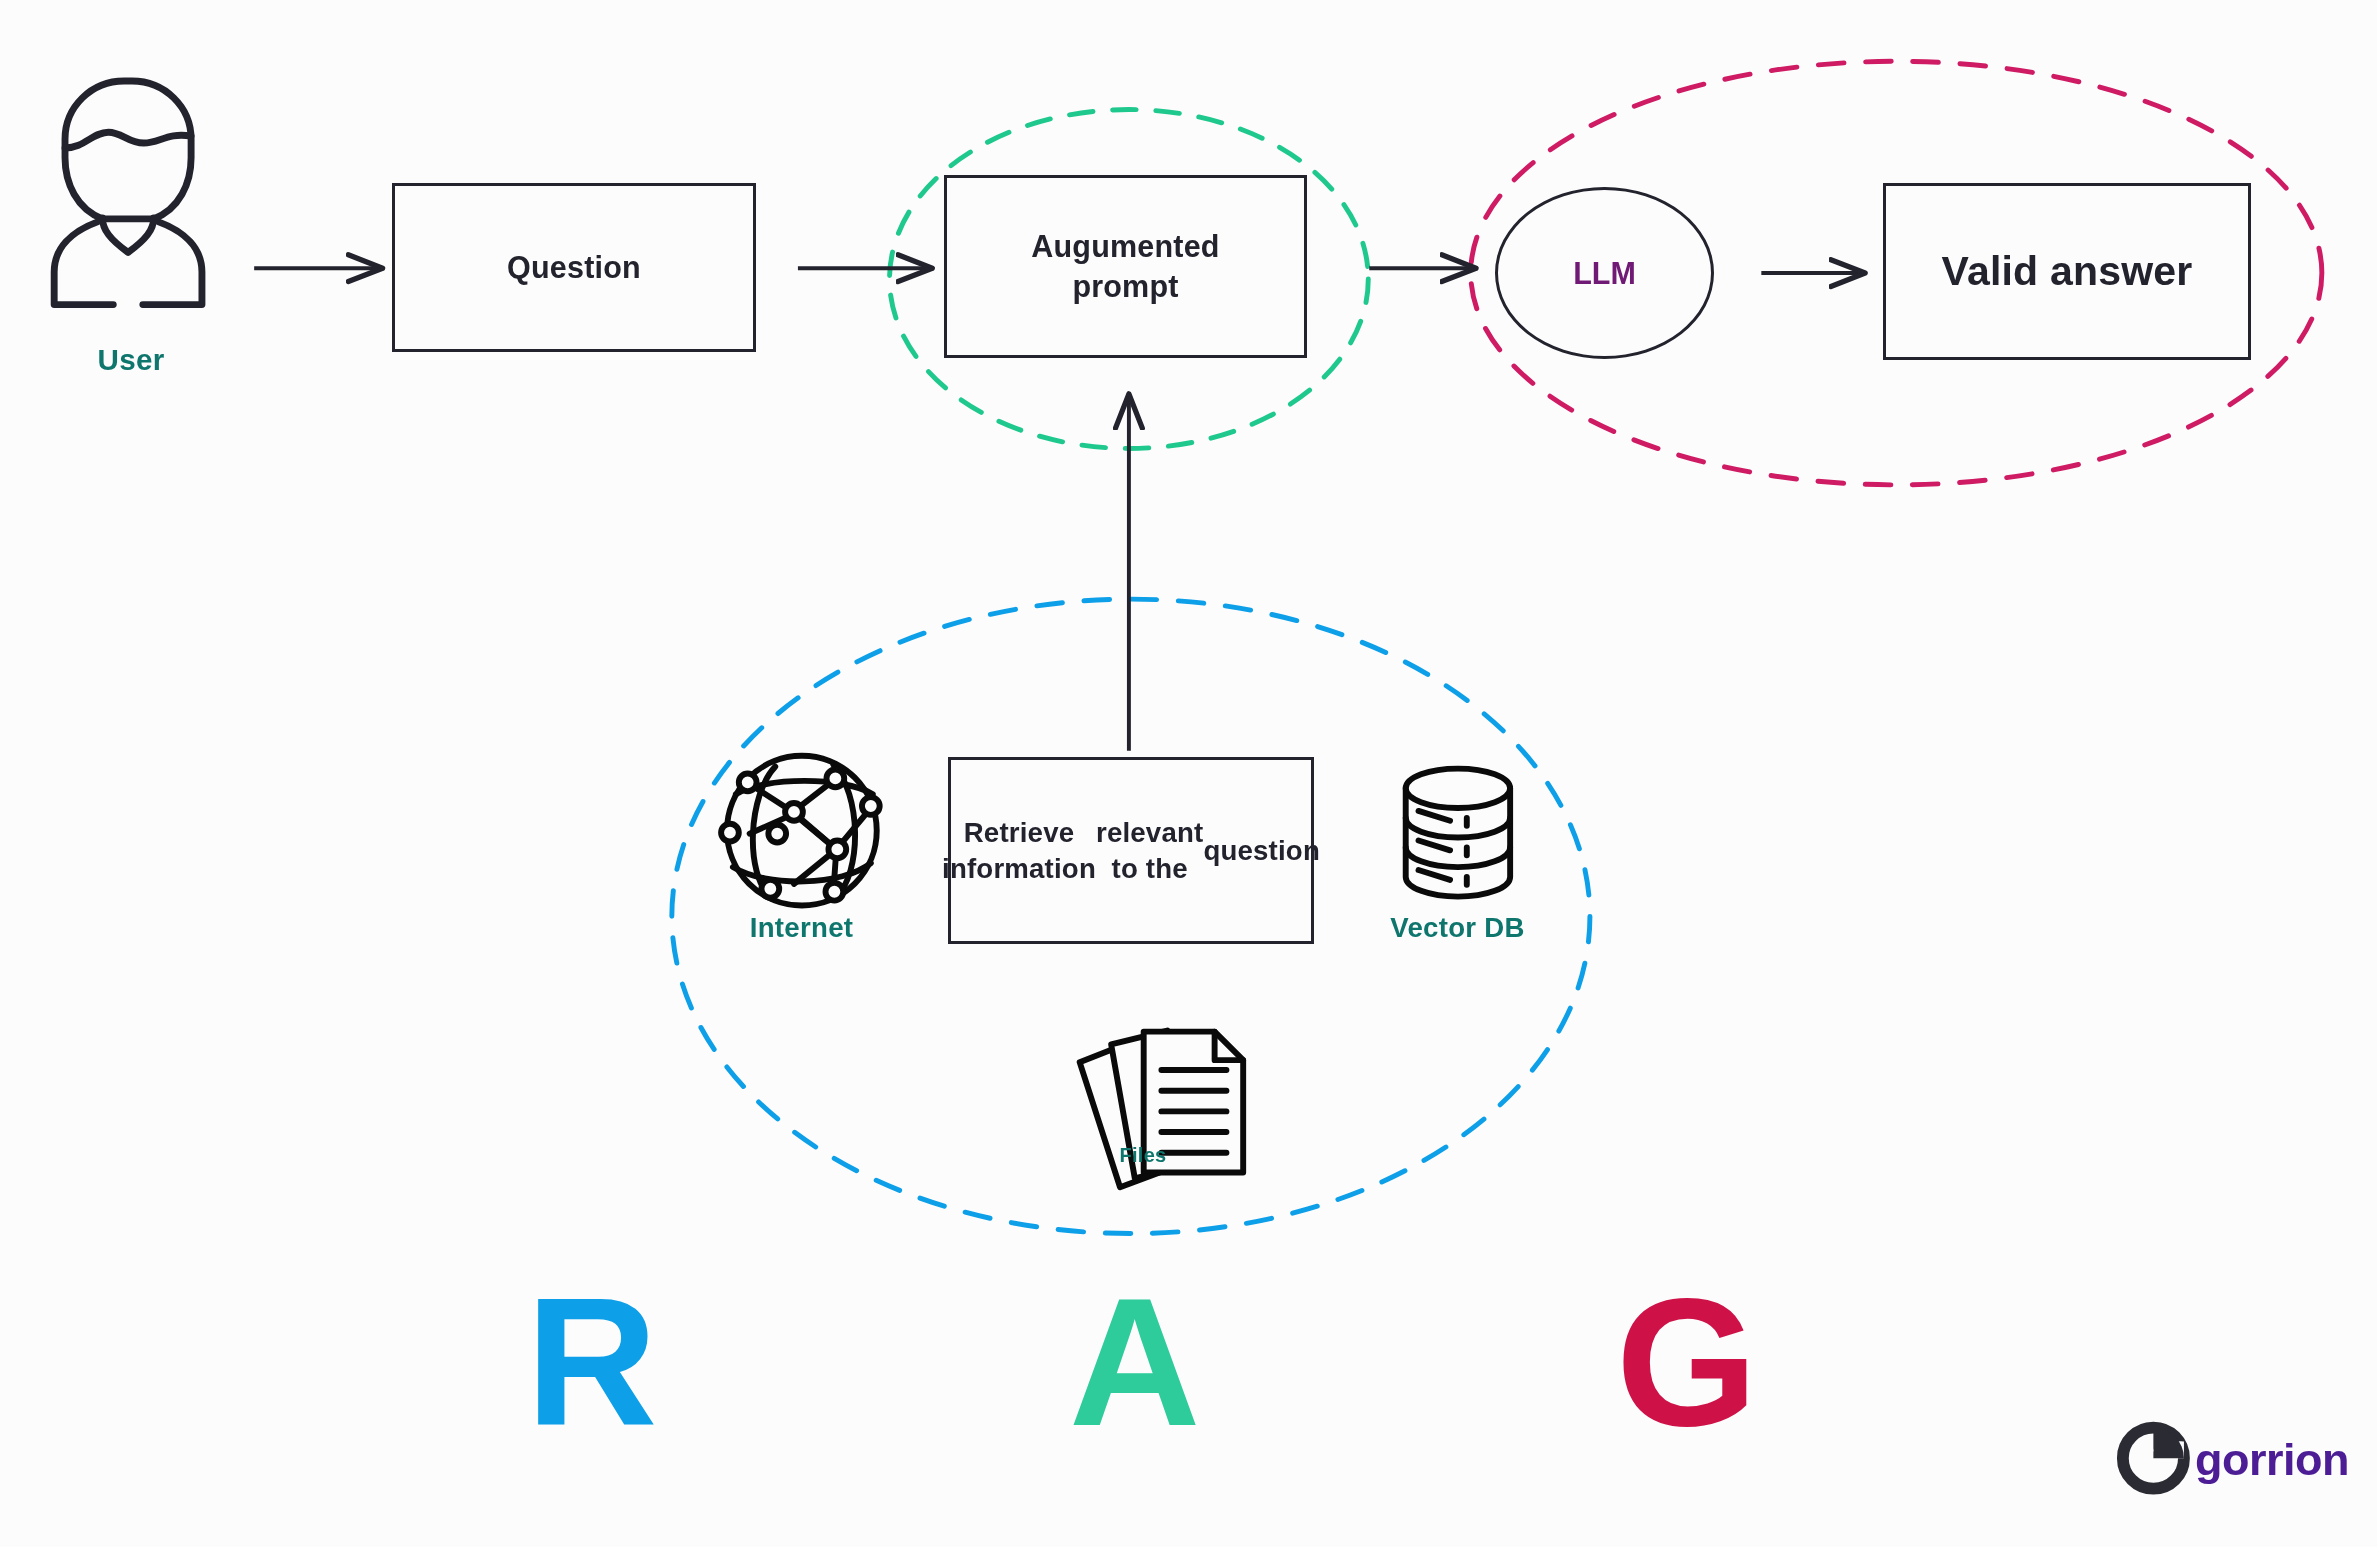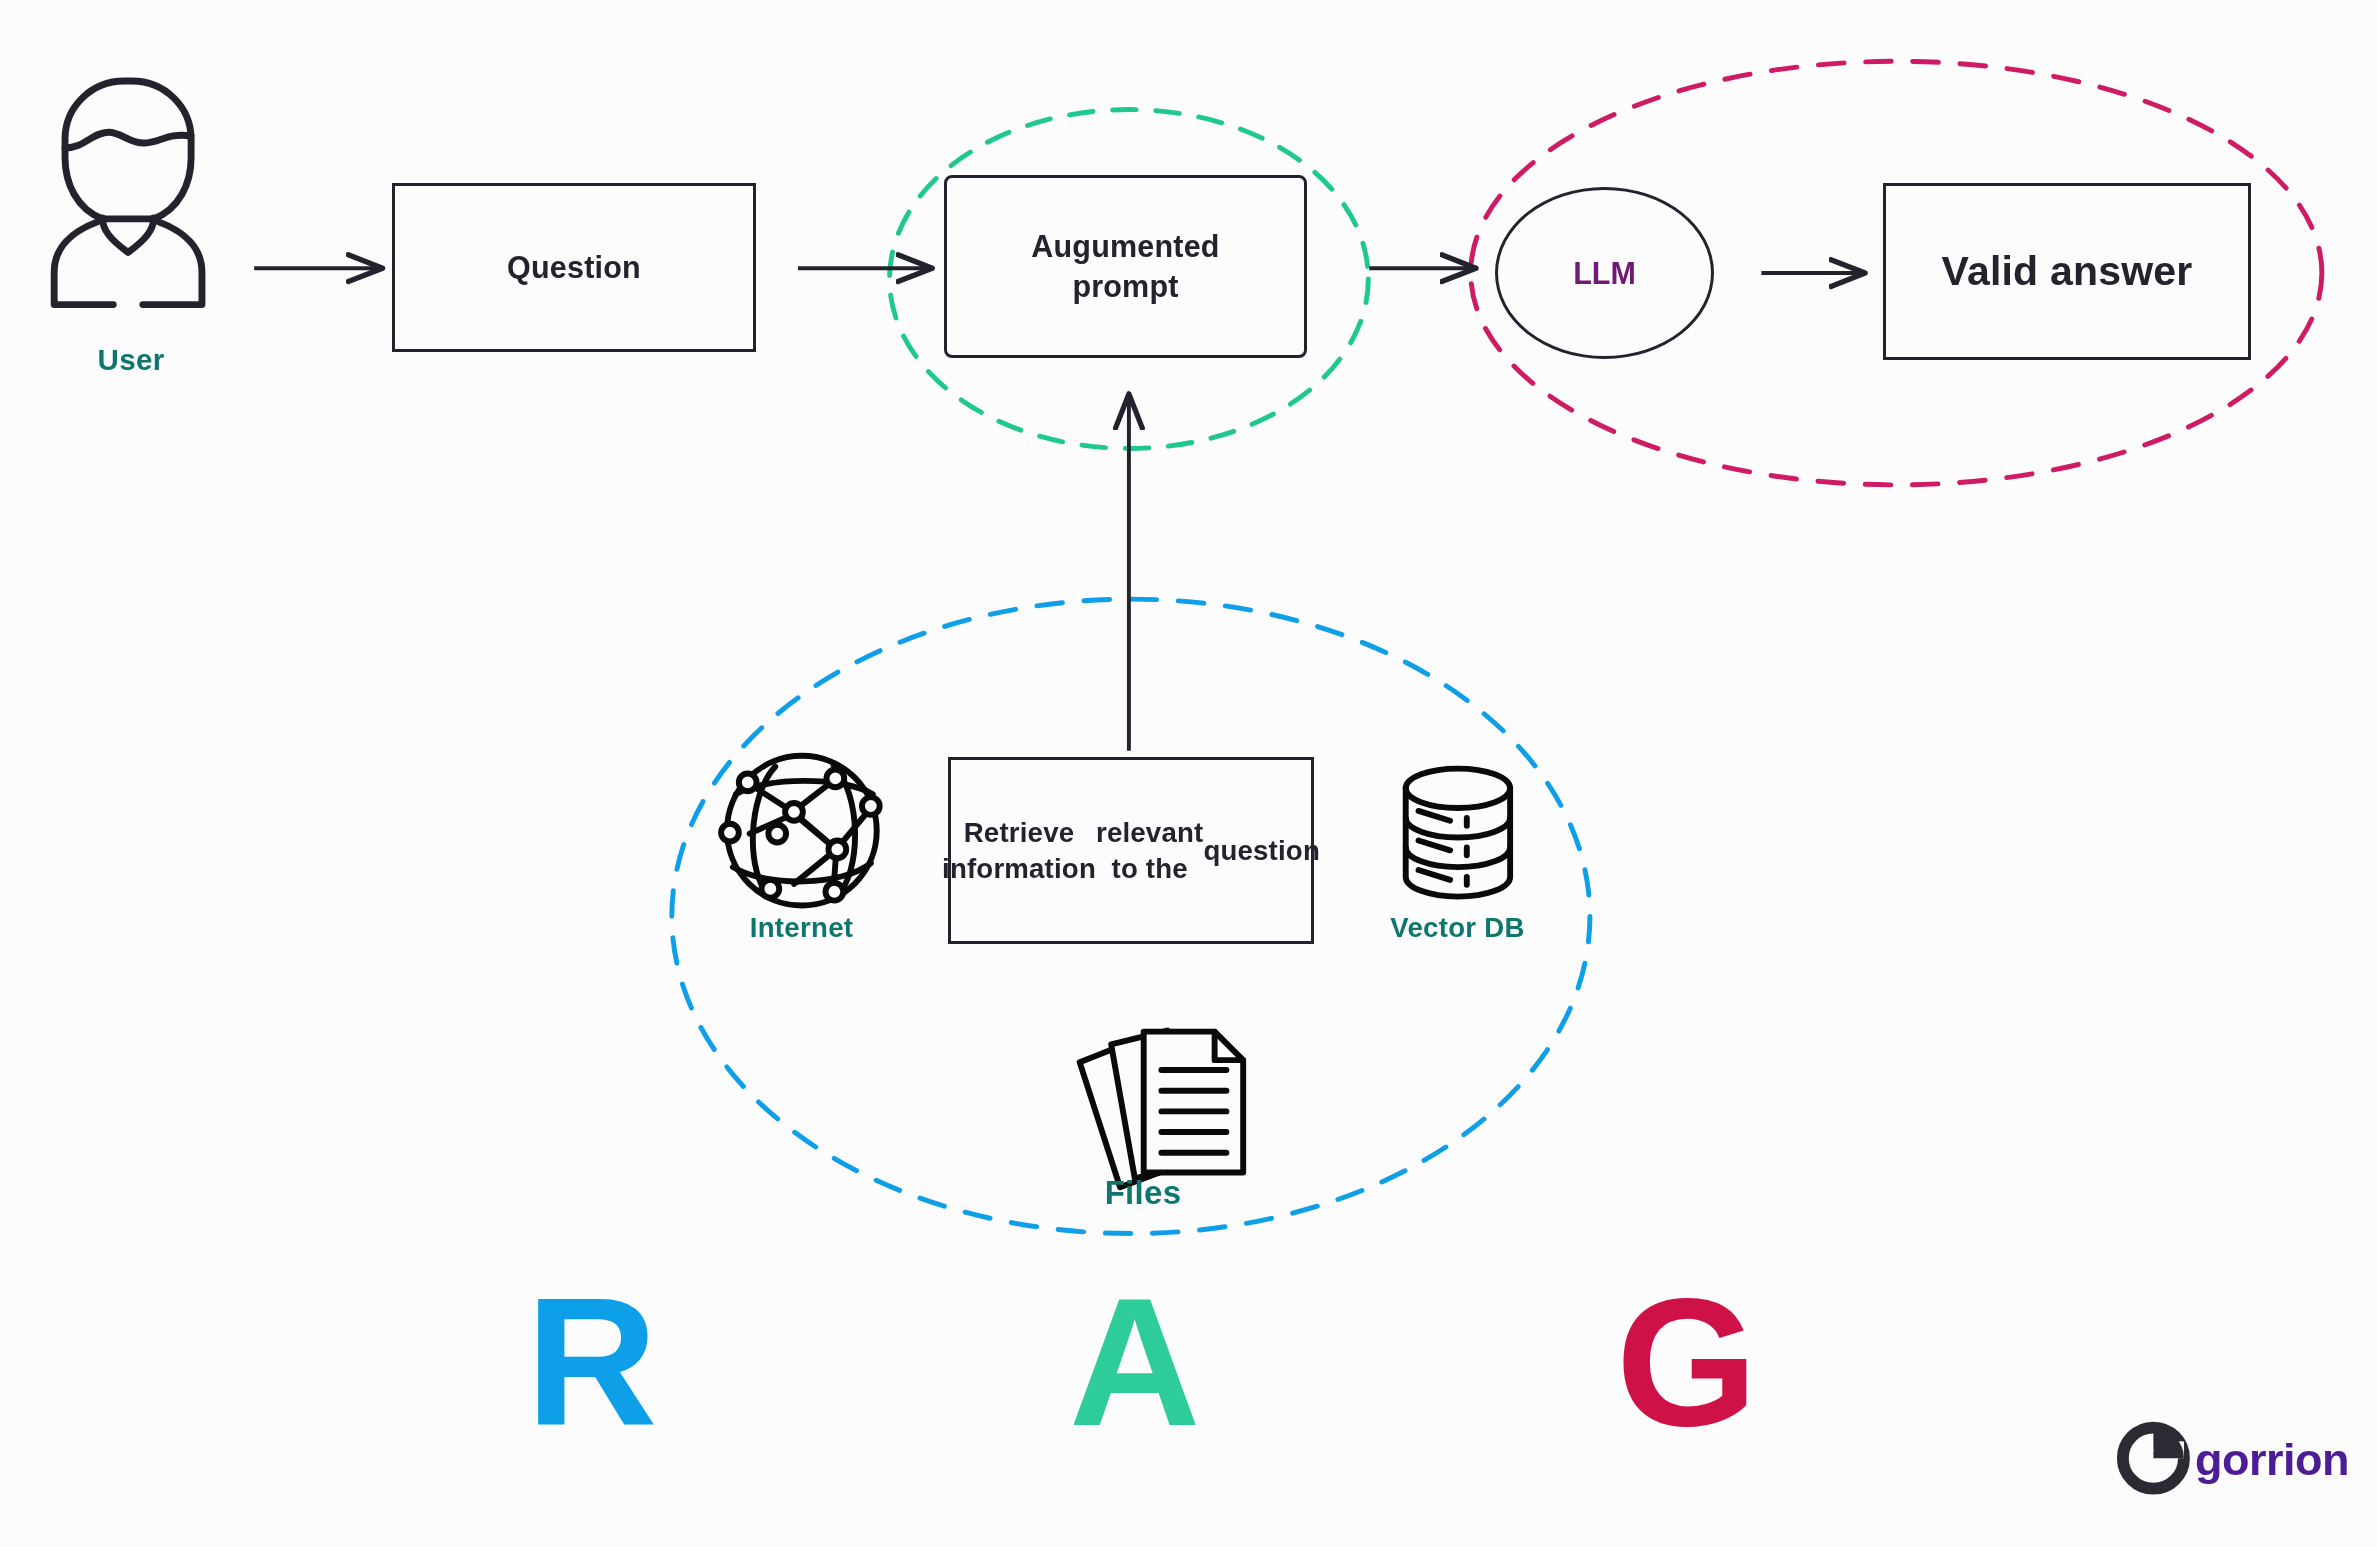--- a/index.html
+++ b/index.html
@@ -176,40 +176,40 @@
       <path d="M2186,1480 L2217,1480 L2217,1463 A31,31 0 0,0 2186,1480 Z" fill="#fcfcfd"></path>
       <path d="M2186,1449 A31,31 0 0,1 2217,1480 L2186,1480 Z" fill="#2b2b33"></path>
       <circle cx="2180" cy="1472" r="6" fill="#fcfcfd"></circle>
     </g>
   </svg>
 
   <div class="caption" style="left:57px; top:343px; width:148px; font-size:29.6px;">User</div>
 
   <div class="node-box" style="left:392px; top:183px; width:364px; height:169px; font-size:30.5px;">Question</div>
 
-  <div class="node-box" style="left:944px; top:175px; width:363px; height:183px; font-size:30.5px; flex-direction:column;border-radius:8px;">
+  <div class="node-box" style="left:944px; top:175px; width:363px; height:183px; font-size:30.5px; flex-direction:column;">
     <span>Augumented</span>
     <span>prompt</span>
   </div>
 
   <div class="node-circle" style="left:1495px; top:187px; width:219px; height:172px; font-size:30.5px;">LLM</div>
 
   <div class="node-box" style="left:1883px; top:183px; width:368px; height:177px; font-size:41px;">Valid answer</div>
 
   <div class="node-box" style="left:948px; top:757px; width:366px; height:187px; font-size:27.6px; flex-direction:row;">
     <span>Retrieve information</span>
     <span>relevant to the</span>
     <span>question</span>
   </div>
 
   <div class="caption" style="left:703px; top:912px; width:197px; font-size:27.6px;">Internet</div>
 
   <div class="caption" style="left:1359px; top:912px; width:197px; font-size:27.6px;">Vector DB</div>
 
-  <div class="caption" style="left:1064px; top:1174px; width:158px; font-size:33px;">Files</div>
+  <div class="caption" style="left:1064px; top:1144px; width:158px; font-size:20px;">Files</div>
 
   <div class="rag-letter" style="left: 526px; top: 1271px; font-size: 182px; color: rgb(13, 159, 232);">R</div>
 
   <div class="rag-letter" style="left: 1069px; top: 1271px; font-size: 182px; color: rgb(46, 204, 154);">A</div>
 
   <div class="rag-letter" style="left: 1616px; top: 1271px; font-size: 182px; color: rgb(206, 18, 72);">G</div>
 
   <div class="brand" style="left:2195px; top:1434px;">
     <span class="brand-word">gorrion</span>
   </div>

